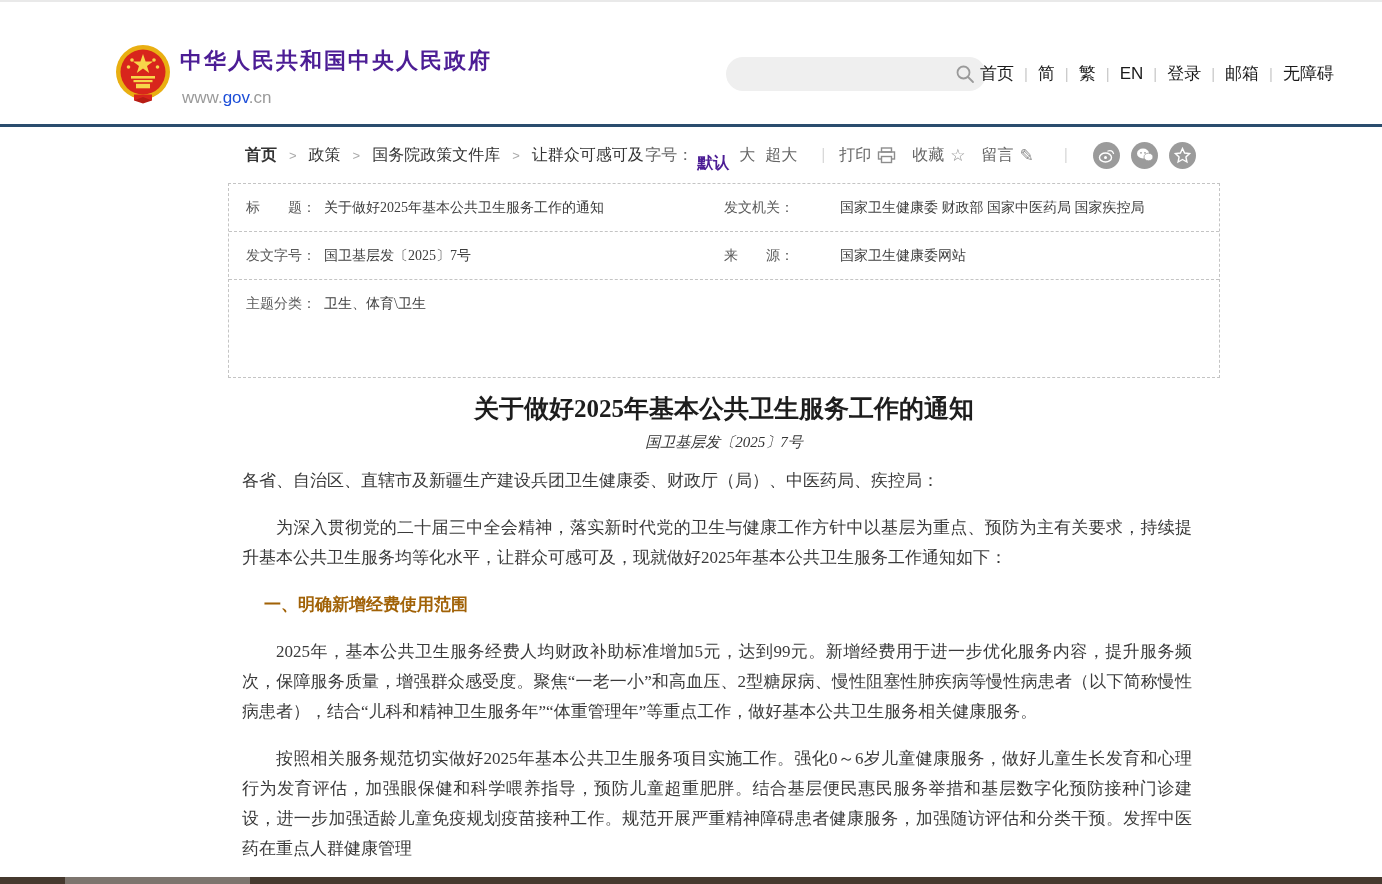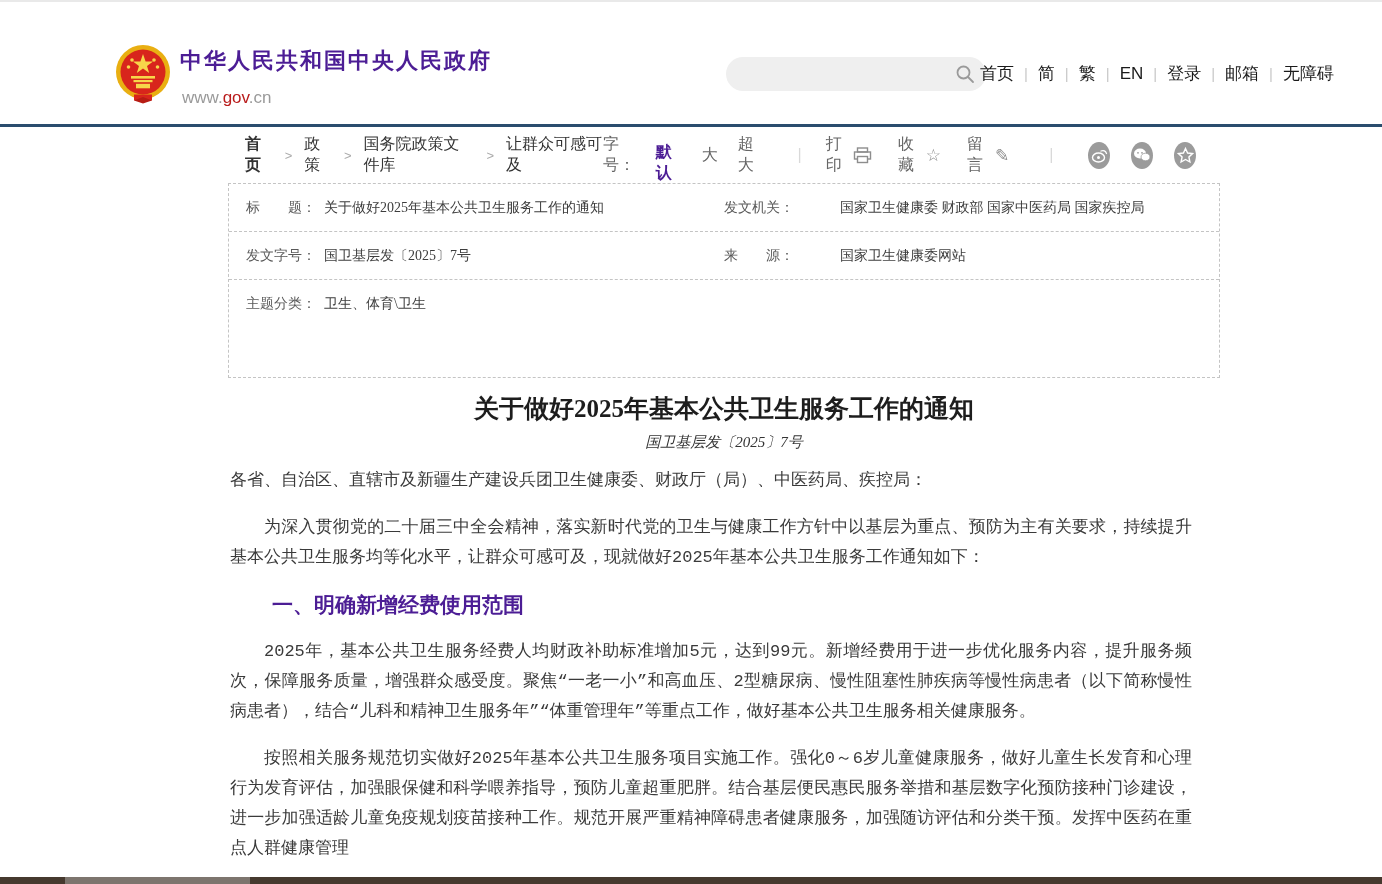--- a/index.html
+++ b/index.html
@@ -8,21 +8,21 @@
   .page { position:relative; width:1382px; height:884px; background:#fff; }
 
   .top-line { position:absolute; left:0; top:0; width:1382px; height:2px; background:#e9e9e9; }
 
   
   .header { position:absolute; left:0; top:2px; width:1382px; height:122px; background:#fff; }
   .emblem { position:absolute; left:114px; top:42px; width:58px; height:60px; }
   .site-title { position:absolute; left:180px; top:44px; font-size:22px; font-weight:bold;
     color:#4c1d95; letter-spacing:2px; font-family:"Liberation Serif","DejaVu Serif",serif; }
   .site-url { position:absolute; left:182px; top:86px; font-size:17px; color:#9a9a9a; }
-  .site-url .gov { color:#b91c1c; }
+  .site-url .gov { color:#1d4ed8; }
 
   .search-box { position:absolute; left:726px; top:55px; width:260px; height:34px;
     background:#efefef; border-radius:17px; display:flex; align-items:center; }
   .search-input { flex:1; border:none; outline:none; background:transparent; height:30px;
     padding:0 8px 0 16px; font-size:15px; color:#333; }
   .search-icon { width:30px; height:30px; margin-right:6px; display:flex; align-items:center; justify-content:center; cursor:pointer; }
 
   .top-nav { position:absolute; right:48px; top:60px; display:flex; align-items:center; font-size:17px; color:#1a1a1a; }
   .top-nav .nav-link { cursor:pointer; white-space:nowrap; }
   .top-nav .sep { color:#c8c8c8; margin:0 10px; font-size:15px; }
@@ -30,21 +30,21 @@
   .header-divider { position:absolute; left:0; top:124px; width:1382px; height:3px; background:#2a4d6e; }
 
   
   .crumb-row { position:absolute; left:228px; top:140px; width:992px; height:30px;
     display:flex; align-items:center; justify-content:space-between; padding:0 24px 0 17px; }
   .breadcrumb { display:flex; align-items:center; font-size:16px; color:#333; }
   .breadcrumb .bc-home { font-weight:bold; }
   .breadcrumb .bc-link { cursor:pointer; }
   .breadcrumb .bc-sep { color:#aaa; margin:0 12px; font-size:13px; }
 
-  .tools { display:flex; align-items:center; font-size:16px; color:#666;gap:10px; }
+  .tools { display:flex; align-items:center; font-size:16px; color:#666; }
   .tools .lbl { color:#666; }
   .tools .fs-default { color:#4c1d95; font-weight:bold; margin:16px 10px 0 4px; cursor:pointer; }
   .tools .fs-opt { color:#666; margin-right:10px; cursor:pointer; }
   .tools .bar { color:#d9d9d9; margin:0 14px; }
   .tool-item { display:flex; align-items:center; margin-right:16px; cursor:pointer; color:#666; }
   .tool-item .glyph { margin-left:6px; color:#8d8d8d; font-size:17px; display:flex; align-items:center; }
   .share-circle { width:27px; height:27px; border-radius:50%; background:#9b9b9b; margin-left:11px;
     display:flex; align-items:center; justify-content:center; cursor:pointer; }
 
   
@@ -62,23 +62,23 @@
   
   .doc-title { position:absolute; left:228px; top:392px; width:992px; text-align:center;
     font-size:25px; font-weight:bold; color:#1d1d1d;
     font-family:"Liberation Serif","DejaVu Serif",serif; }
   .doc-number { position:absolute; left:228px; top:433px; width:992px; text-align:center;
     font-size:15px; font-style:italic; color:#333;
     font-family:"Liberation Serif","DejaVu Serif",serif; }
   .doc-body { position:absolute; left:230px; top:466px; width:962px;
     font-family:"Liberation Serif","DejaVu Serif",serif;
     font-size:17px; line-height:30px; color:#3a3a3a; text-align:justify; }
-  .doc-body p { margin:0 0 17px 0;font-family:Liberation Mono, monospace; }
+  .doc-body p { margin:0 0 17px 12px; }
   .doc-body p.indent { text-indent:2em; }
-  .doc-body h3 { margin:0 0 17px 0; font-size:21px; line-height:30px; color:#4c1d95;
+  .doc-body h3 { margin:0 0 17px 0; font-size:17px; line-height:30px; color:#a16207;
     text-indent:2em; font-weight:bold; }
 
   
   .footer-bar { position:absolute; left:0; top:877px; width:1382px; height:7px; background:#46392e; }
   .scroll-thumb { position:absolute; left:65px; top:0; width:185px; height:7px; background:#7d756e; }
 </style>
 </head>
 <body>
 
 <div class="page">

